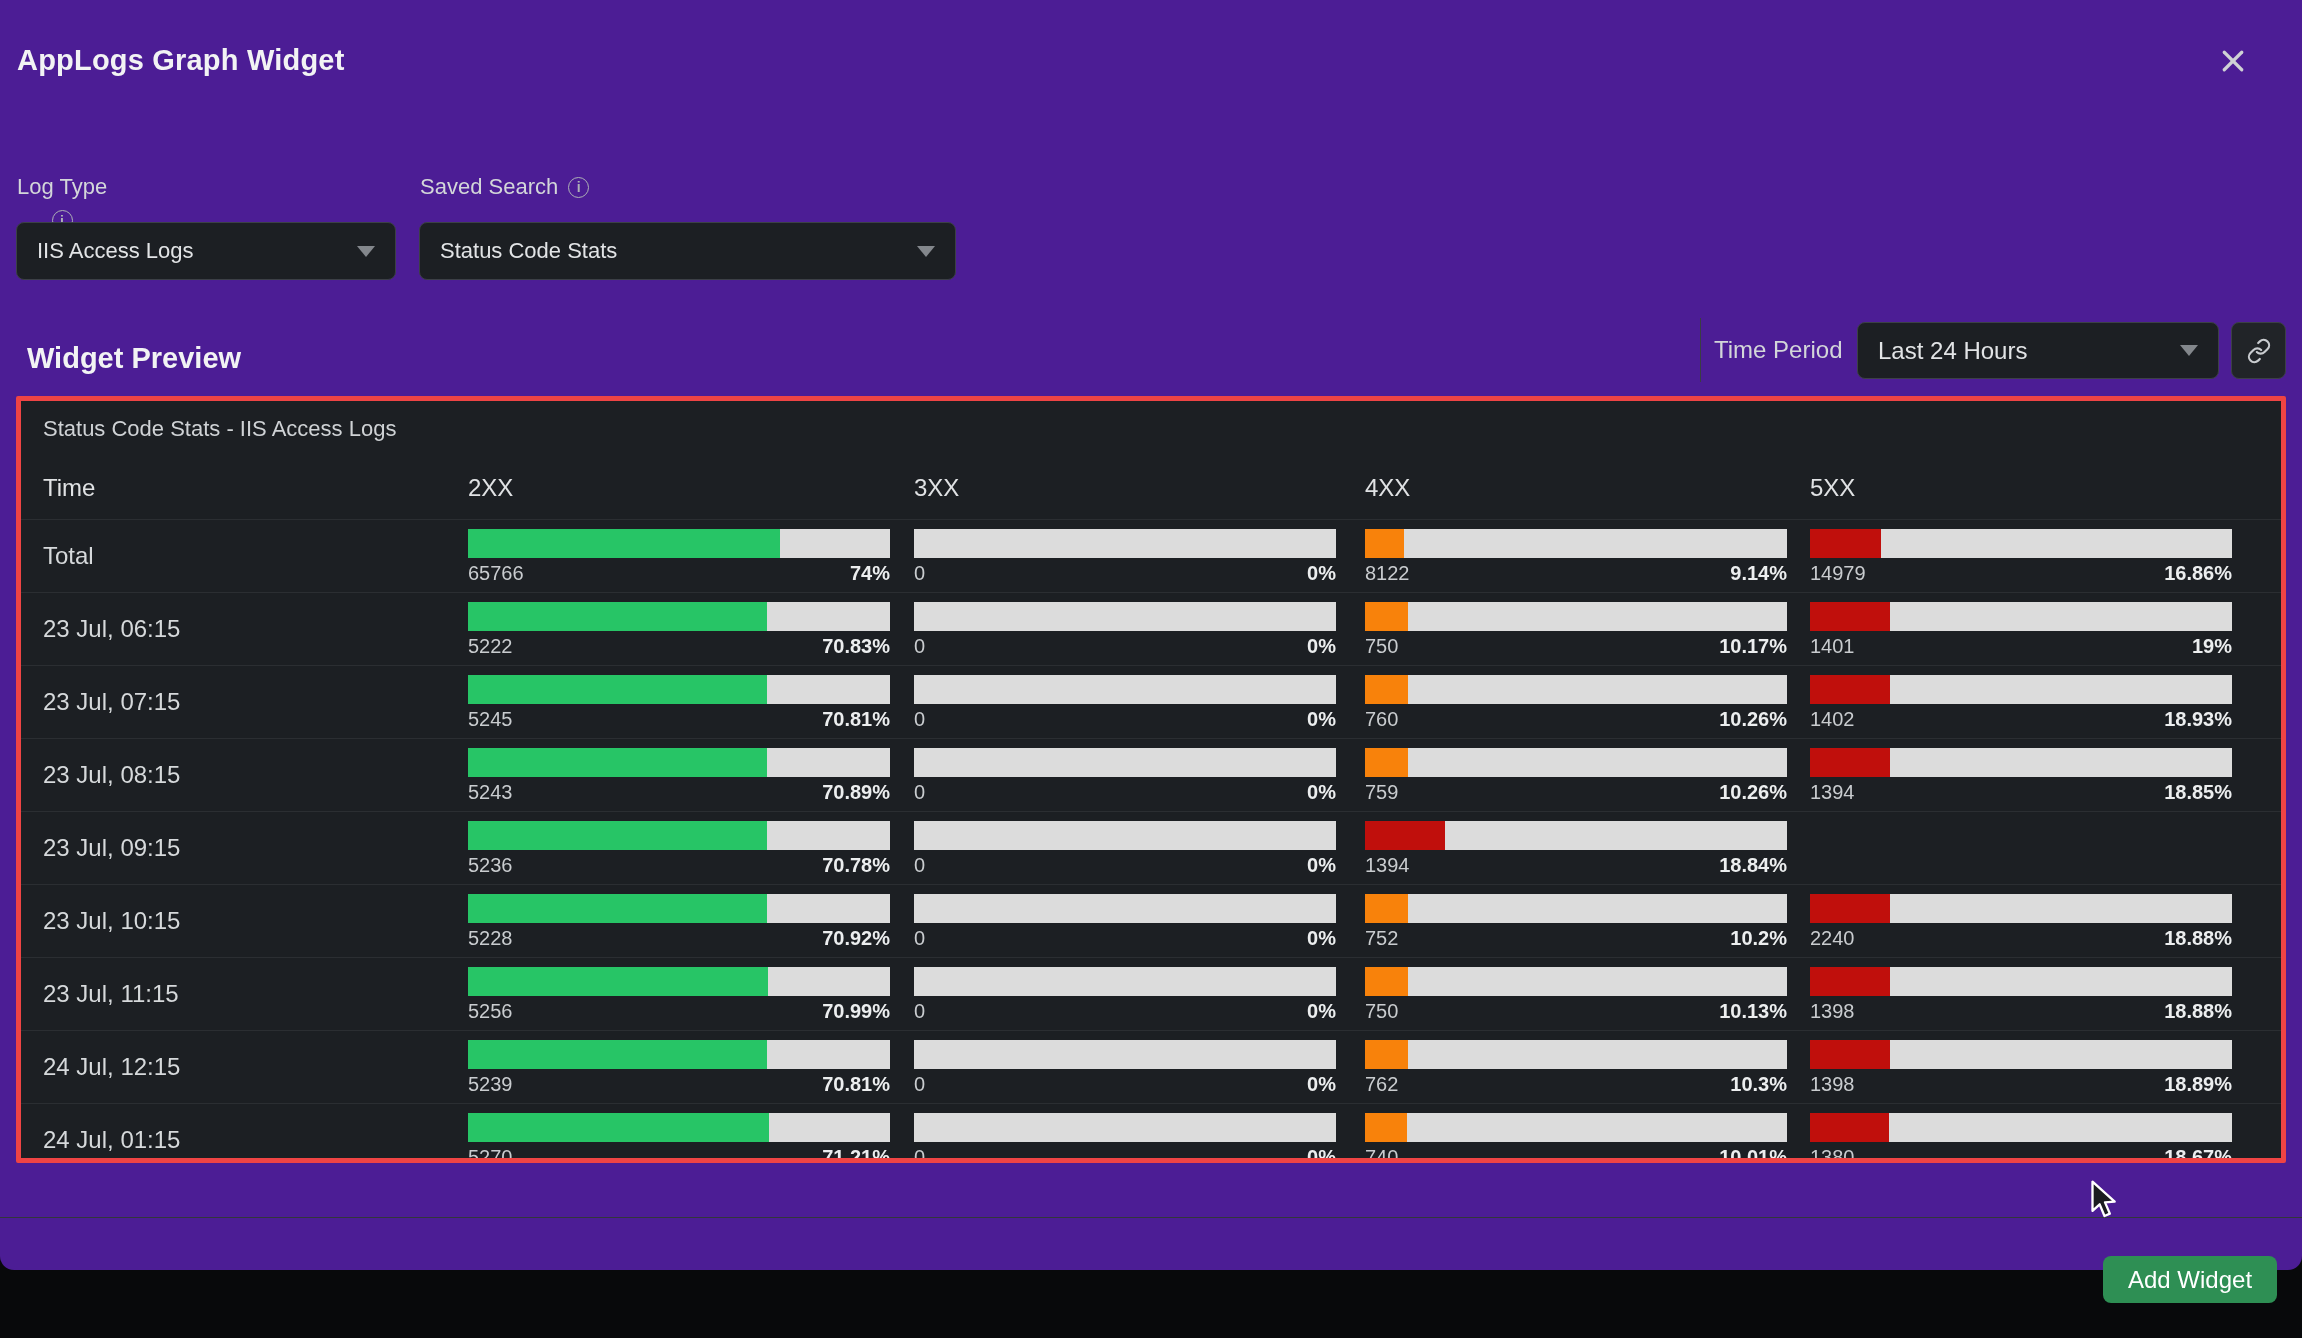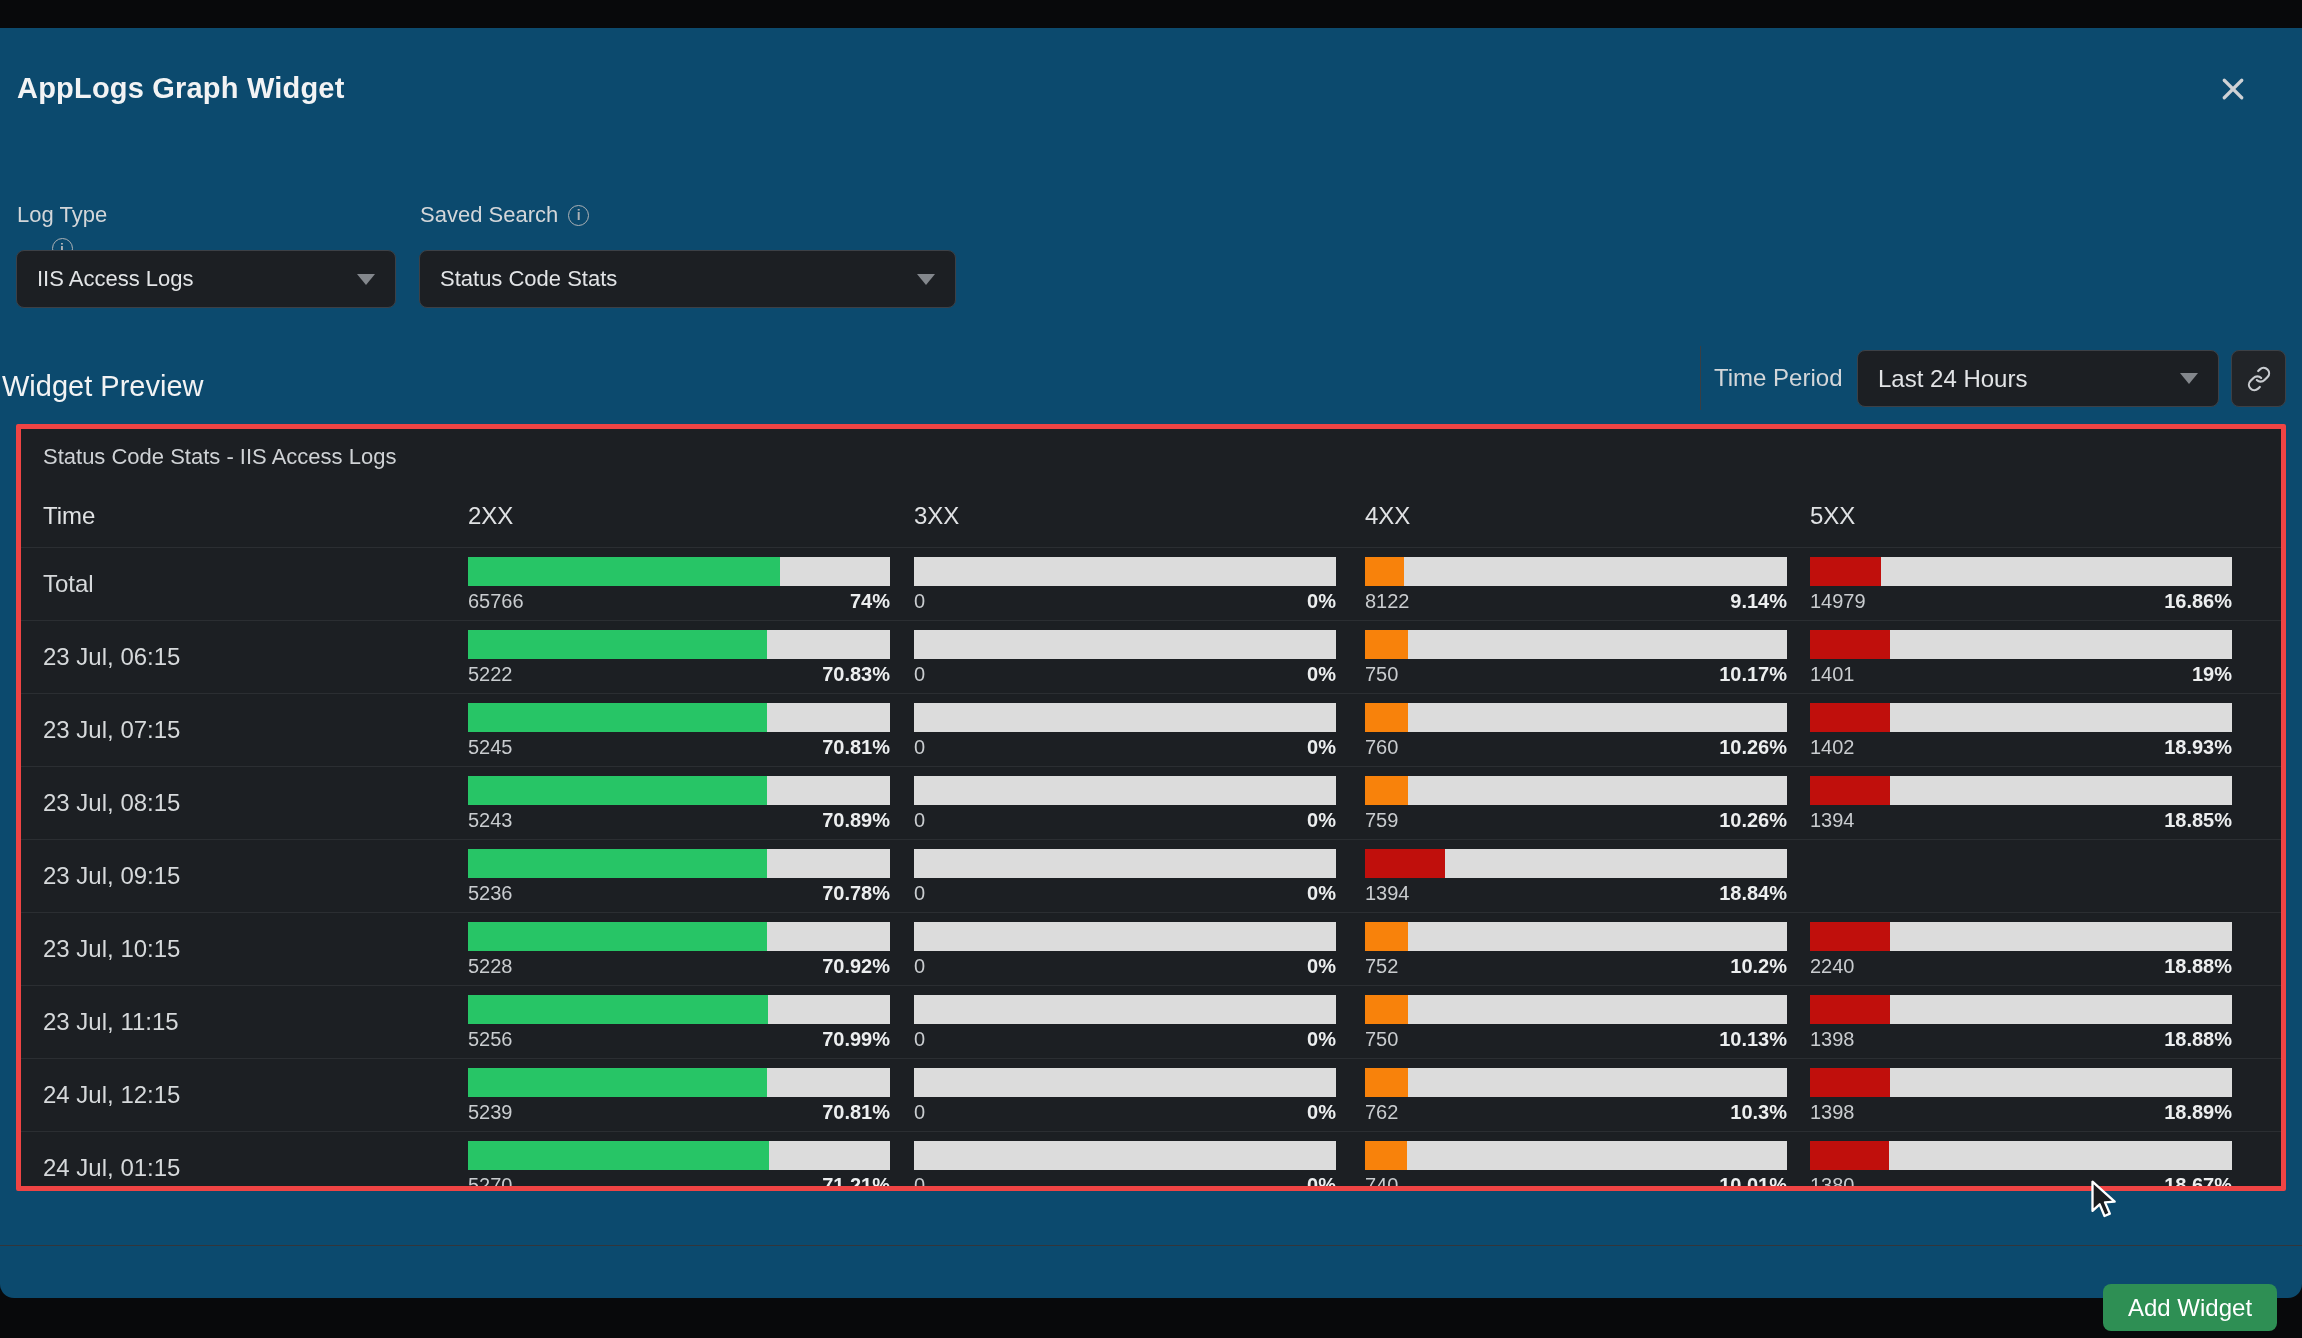--- a/index.html
+++ b/index.html
@@ -6,23 +6,22 @@
   html,body { width:2302px; height:1338px; }
   body {
     background:#08090b;
     font-family:"Liberation Sans", sans-serif;
     position:relative;
     overflow:hidden;
     color:#d4d7da;
   }
   .modal {
     position:absolute; left:0; top:0; width:2302px; height:1270px;
-    background:#0c4a6e;
+    background:#4c1d95;
     border-radius:0 0 14px 14px;
-    margin-top:28px;
   }
   
   .dialog-title {
     position:absolute; left:17px; top:44px;
     font-size:29px; font-weight:600; color:#f2f3f4; letter-spacing:.2px;
   }
   .close-btn {
     position:absolute; left:2210px; top:38px; width:46px; height:46px;
     background:none; border:none; cursor:pointer;
     display:flex; align-items:center; justify-content:center;
@@ -47,22 +46,22 @@
   }
   .select.lt { left:16px;  width:380px; }
   .select.ss { left:419px; width:537px; }
   .chev {
     width:0; height:0;
     border-left:9px solid transparent; border-right:9px solid transparent;
     border-top:11px solid #83878c;
   }
   
   .preview-heading {
-    position:absolute; left:2px; top:342px;
-    font-size:29px; font-weight:400; color:#f2f3f4;
+    position:absolute; left:27px; top:342px;
+    font-size:29px; font-weight:700; color:#f2f3f4;
   }
   .tp-divider { position:absolute; left:1700px; top:318px; width:1px; height:64px; background:#3a3e43; }
   .tp-label {
     position:absolute; left:1714px; top:318px; height:64px;
     display:flex; align-items:center; font-size:24px; color:#d3d6d9;
   }
   .select.tp { left:1857px; top:322px; width:362px; height:57px; font-size:24px; }
   .link-btn {
     position:absolute; left:2231px; top:322px; width:55px; height:57px;
     background:#212428; border:1px solid #3c4046; border-radius:8px;

